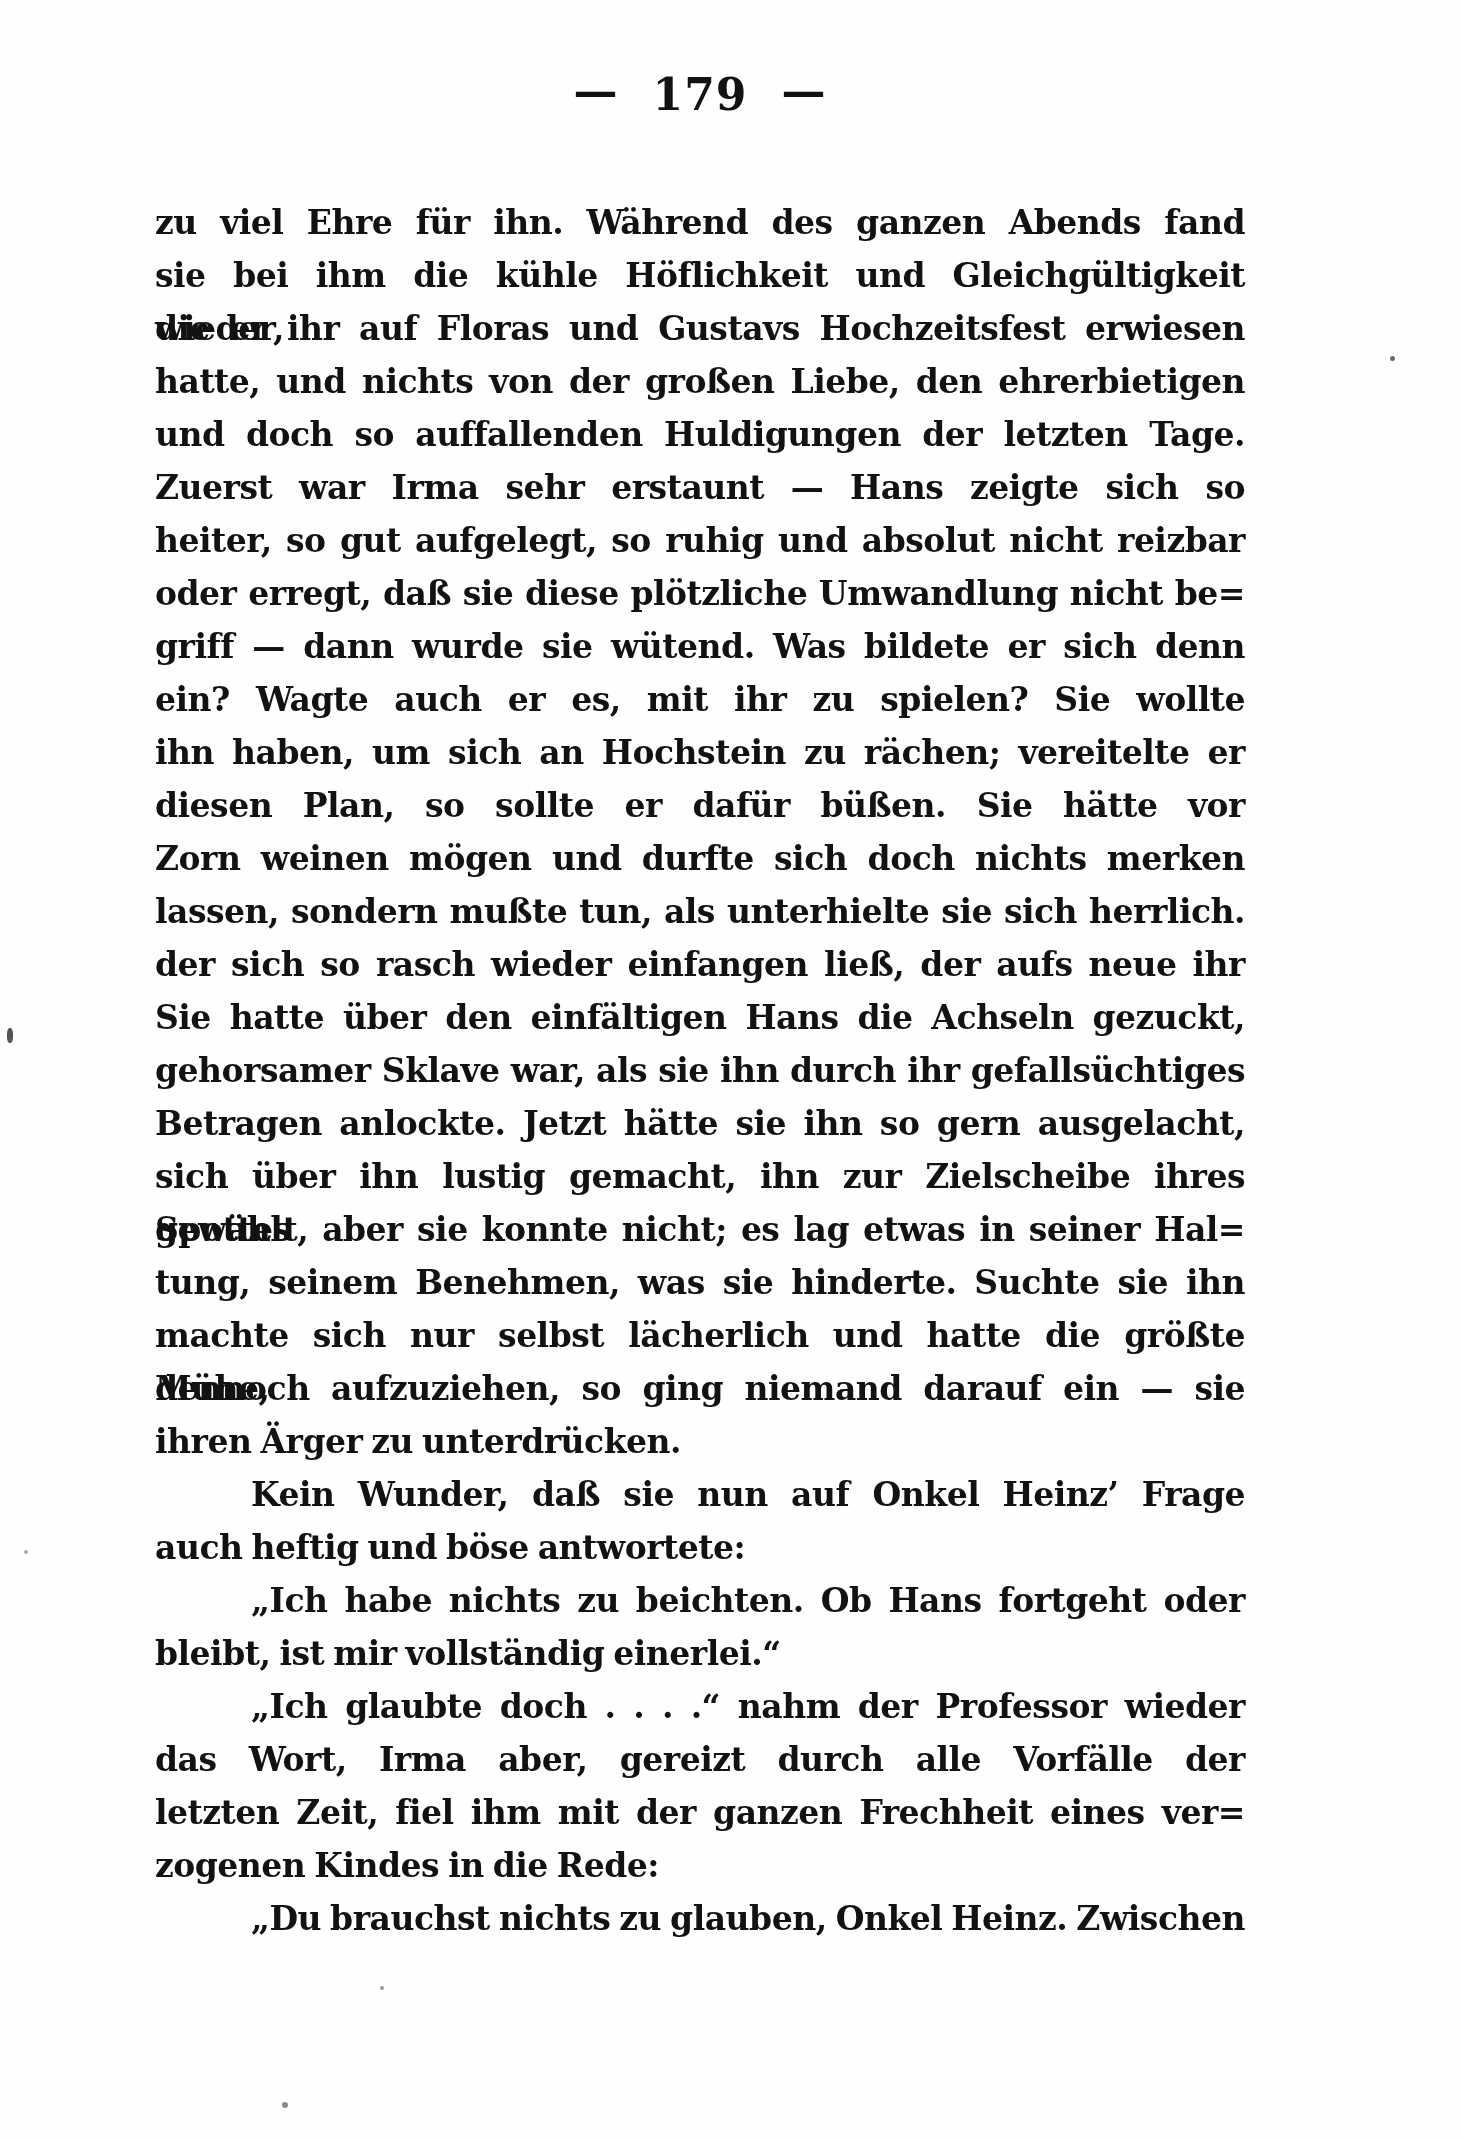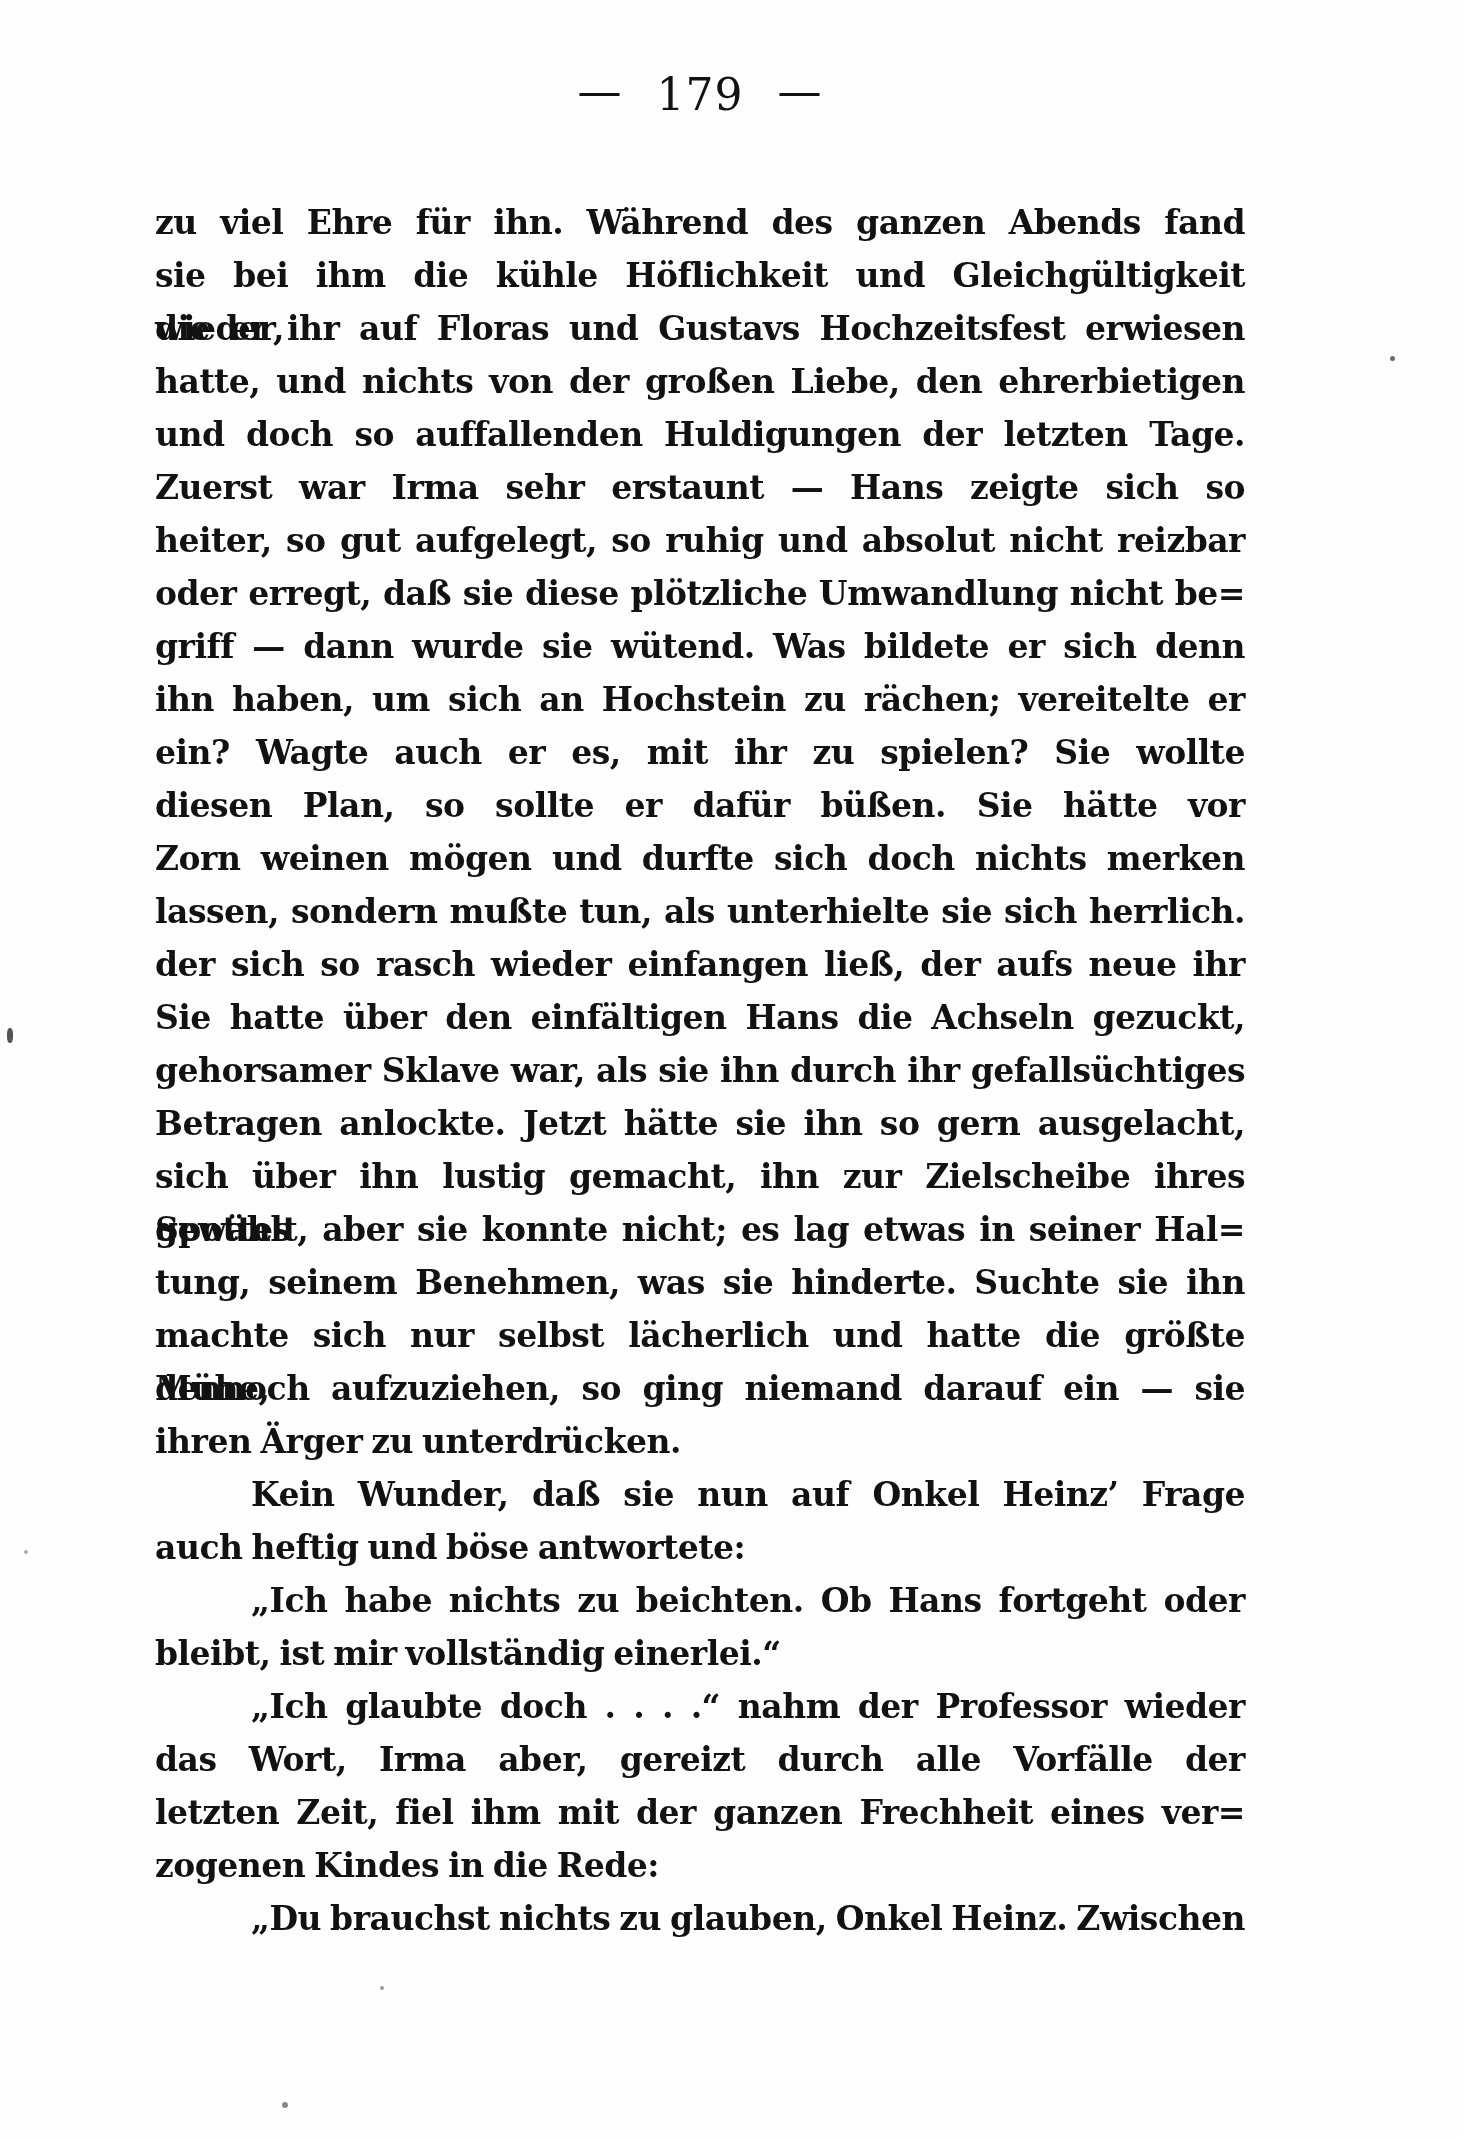--- a/index.html
+++ b/index.html
@@ -22,21 +22,21 @@
     background: var(--paper);
   }
   .page-header {
     position: absolute;
     top: 70px;
     left: 155px;
     width: 1090px;
     text-align: center;
     font-size: 44px;
     line-height: 50px;
-    font-weight: 400;
+    font-weight: 700;
     letter-spacing: 1px;
     color: var(--ink);
     white-space: nowrap;
   }
   .page-header .dash {
     display: inline-block;
     transform: translateY(-4px);
   }
   .page-header .page-number {
     display: inline-block;
@@ -90,22 +90,22 @@
   <main class="text-block" id="text-block">
       <div class="line just">zu viel Ehre für ihn.  Während des ganzen Abends fand</div>
       <div class="line just">sie bei ihm die kühle Höflichkeit und Gleichgültigkeit wieder,</div>
       <div class="line just">die er ihr auf Floras und Gustavs Hochzeitsfest erwiesen</div>
       <div class="line just">hatte, und nichts von der großen Liebe, den ehrerbietigen</div>
       <div class="line just">und doch so auffallenden Huldigungen der letzten Tage.</div>
       <div class="line just">Zuerst war Irma sehr erstaunt — Hans zeigte sich so</div>
       <div class="line just">heiter, so gut aufgelegt, so ruhig und absolut nicht reizbar</div>
       <div class="line just">oder erregt, daß sie diese plötzliche Umwandlung nicht be=</div>
       <div class="line just">griff — dann wurde sie wütend.  Was bildete er sich denn</div>
+      <div class="line just">ein?  Wagte auch er es, mit ihr zu spielen?  Sie wollte</div>
       <div class="line just">ihn haben, um sich an Hochstein zu rächen; vereitelte er</div>
-      <div class="line just">ein?  Wagte auch er es, mit ihr zu spielen?  Sie wollte</div>
       <div class="line just">diesen Plan, so sollte er dafür büßen.  Sie hätte vor</div>
       <div class="line just">Zorn weinen mögen und durfte sich doch nichts merken</div>
       <div class="line just">lassen, sondern mußte tun, als unterhielte sie sich herrlich.</div>
       <div class="line just">der sich so rasch wieder einfangen ließ, der aufs neue ihr</div>
       <div class="line just">Sie hatte über den einfältigen Hans die Achseln gezuckt,</div>
       <div class="line just">gehorsamer Sklave war, als sie ihn durch ihr gefallsüchtiges</div>
       <div class="line just">Betragen anlockte.  Jetzt hätte sie ihn so gern ausgelacht,</div>
       <div class="line just">sich über ihn lustig gemacht, ihn zur Zielscheibe ihres Spottes</div>
       <div class="line just">gewählt, aber sie konnte nicht; es lag etwas in seiner Hal=</div>
       <div class="line just">tung, seinem Benehmen, was sie hinderte.  Suchte sie ihn</div>

